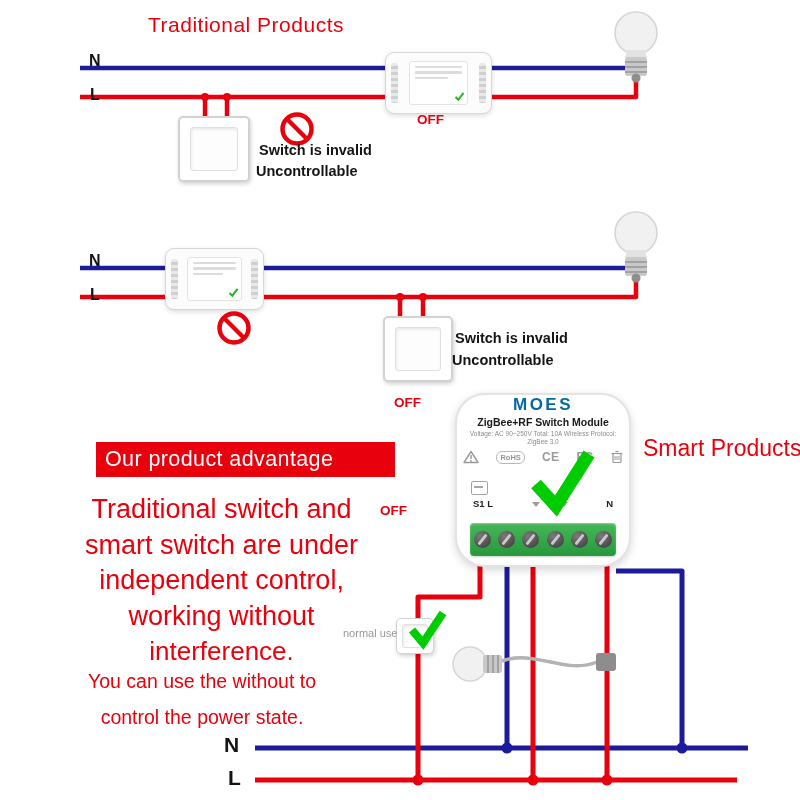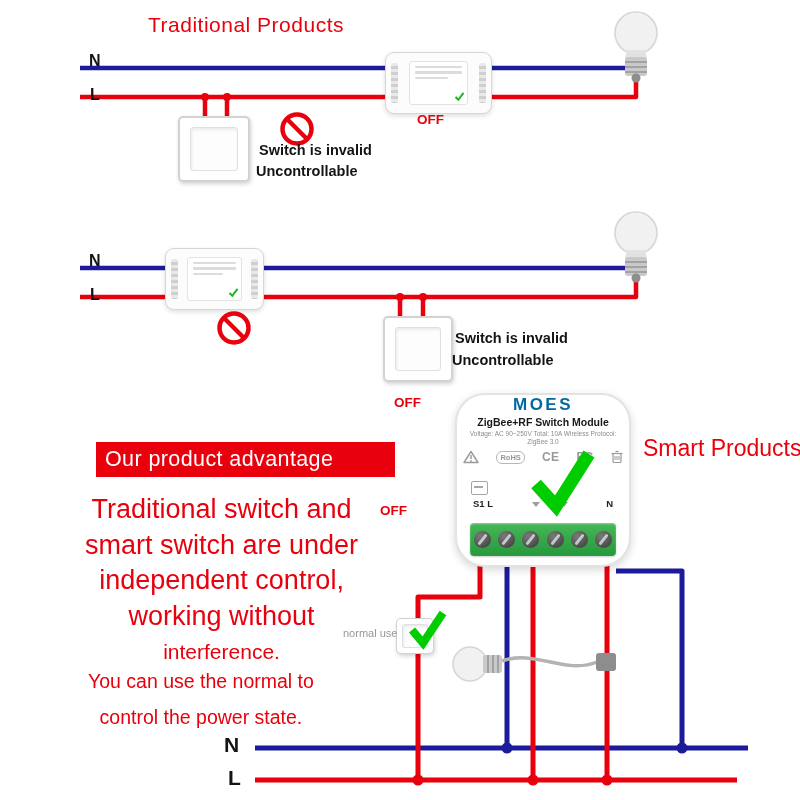--- a/index.html
+++ b/index.html
@@ -242,25 +242,25 @@
   <div class="banner" style="left:83px;top:442px;width:290px;height:35px;line-height:35px;
        font-size:21.5px;padding-left:9px;letter-spacing:.4px">Our product advantage</div>
   <div class="txt red" style="left:643px;top:435px;font-size:23px">Smart Products</div>
   <div class="txt red bold" style="left:380px;top:503px;font-size:13.5px">OFF</div>
 
   <div class="txt" style="left:85px;top:492px">
     <div class="red" style="font-size:27px;line-height:35.5px">Traditional switch and</div>
     <div class="red" style="font-size:27px;line-height:35.5px">smart switch are under</div>
     <div class="red" style="font-size:27px;line-height:35.5px">independent control,</div>
     <div class="red" style="font-size:27px;line-height:35.5px">working without</div>
-    <div class="red" style="font-size:21px;line-height:35.5px">interference.</div>
+    <div class="red" style="font-size:26px;line-height:35.5px">interference.</div>
   </div>
 
   <div class="txt" style="left:88px;top:663px">
-    <div class="red" style="font-size:19.5px;line-height:36px">You can use the normal to</div>
+    <div class="red" style="font-size:19.5px;line-height:36px">You can use the without to</div>
     <div class="red" style="font-size:19.5px;line-height:36px">control the power state.</div>
   </div>
 
   <div class="txt" style="left:343px;top:627px;font-size:11px;color:#979797">normal use</div>
 
   <div class="txt blk bold" style="left:224px;top:733px;font-size:21px">N</div>
   <div class="txt blk bold" style="left:228px;top:766px;font-size:21px">L</div>
 
 </div>
 

